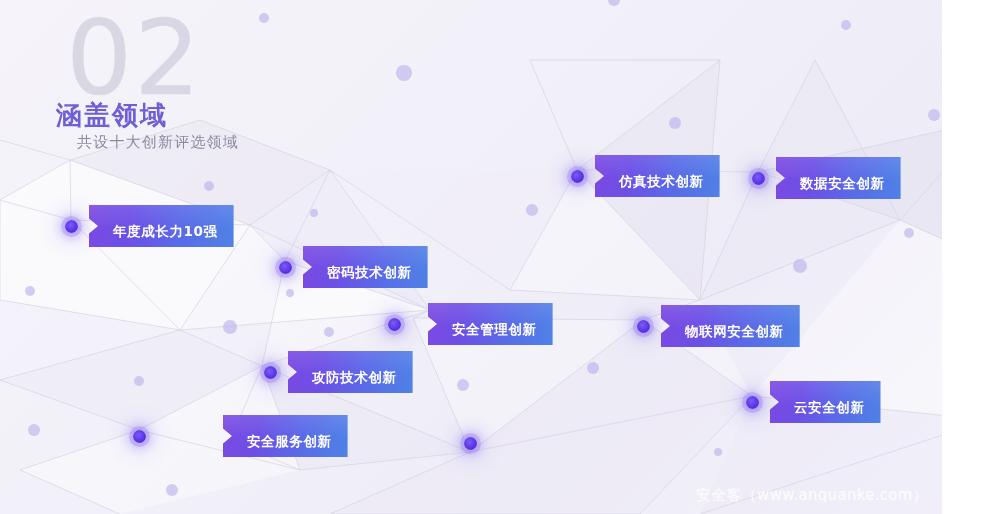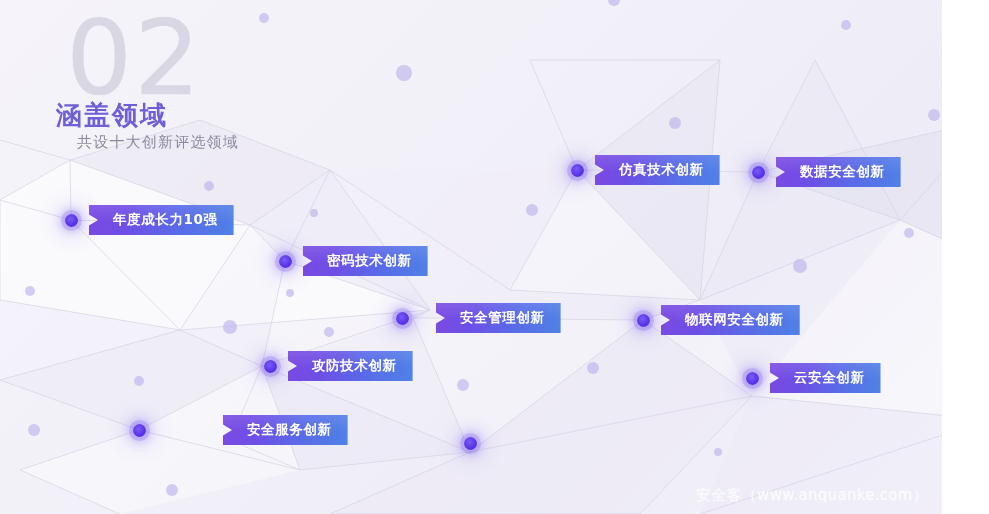--- a/index.html
+++ b/index.html
@@ -90,21 +90,21 @@
       0 0 20px 10px rgba(120, 90, 240, .14);
     flex: 0 0 auto;
     z-index: 3;
   }
   .node-gap { width: 11px; flex: 0 0 auto; }
   .pill {
     position: relative;
     height: 30px;
     display: flex;
     align-items: center;
-    padding: 0 16px 0 24px;
+    padding: 12px 16px 0 24px;
     background: linear-gradient(100deg, #7c4ae2 0%, #6d4fe6 28%, #5a6ae8 62%, #4f82e6 100%);
     color: #ffffff;
     font-size: 13.5px;
     font-weight: 700;
     letter-spacing: .6px;
     white-space: nowrap;
     font-family: "DejaVu Sans", sans-serif;
     box-shadow: 0 3px 9px rgba(95, 70, 200, .26);
     clip-path: polygon(
       0% 0%,
@@ -284,42 +284,42 @@
           <span class="pill-text">年度成长力10强</span>
         </div>
       </div>
       <div class="node-group" style="left: 279px; top: 246px;">
         <div class="node-dot"></div>
         <div class="node-gap"></div>
         <div class="pill">
           <span class="pill-text">密码技术创新</span>
         </div>
       </div>
-      <div class="node-group" style="left: 396px; top: 303px; gap: 8px;">
+      <div class="node-group" style="left: 388px; top: 303px; gap: 8px;">
         <div class="node-dot"></div>
         <div class="node-gap"></div>
         <div class="pill">
           <span class="pill-text">安全管理创新</span>
         </div>
       </div>
       <div class="node-group" style="left: 637px; top: 305px;">
         <div class="node-dot"></div>
         <div class="node-gap"></div>
         <div class="pill">
           <span class="pill-text">物联网安全创新</span>
         </div>
       </div>
       <div class="node-group" style="left: 264px; top: 351px;">
         <div class="node-dot"></div>
         <div class="node-gap"></div>
         <div class="pill">
           <span class="pill-text">攻防技术创新</span>
         </div>
       </div>
-      <div class="node-group" style="left: 746px; top: 363px;">
+      <div class="node-group" style="left: 746px; top: 381px;">
         <div class="node-dot"></div>
         <div class="node-gap"></div>
         <div class="pill">
           <span class="pill-text">云安全创新</span>
         </div>
       </div>
       <div class="node-group" style="left: 133px; top: 415px; gap: 33px;">
         <div class="node-dot"></div>
         <div class="node-gap"></div>
         <div class="pill">

